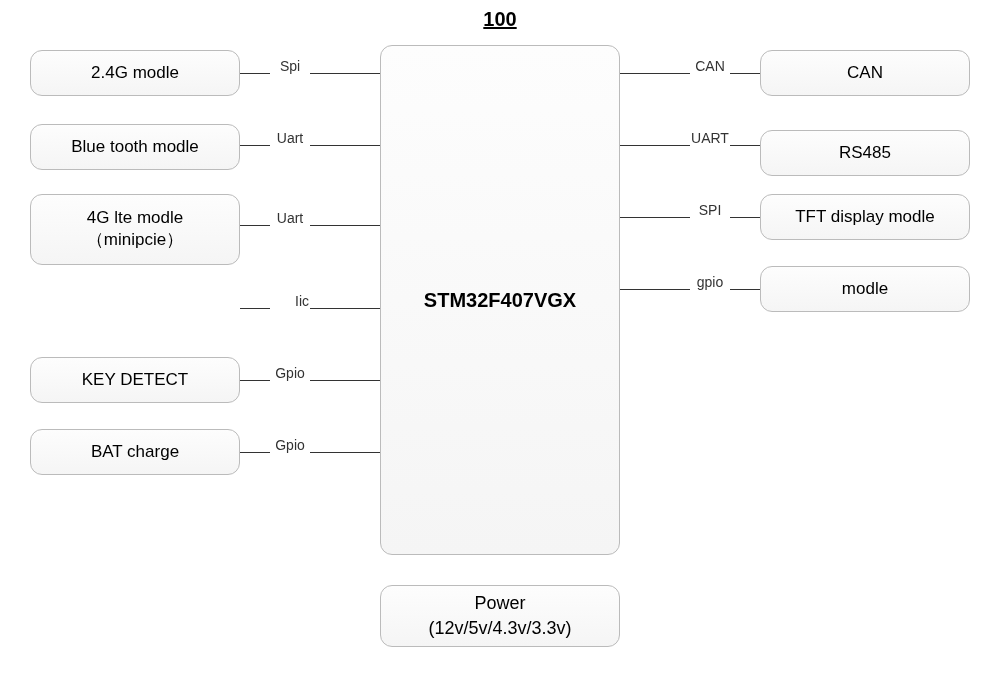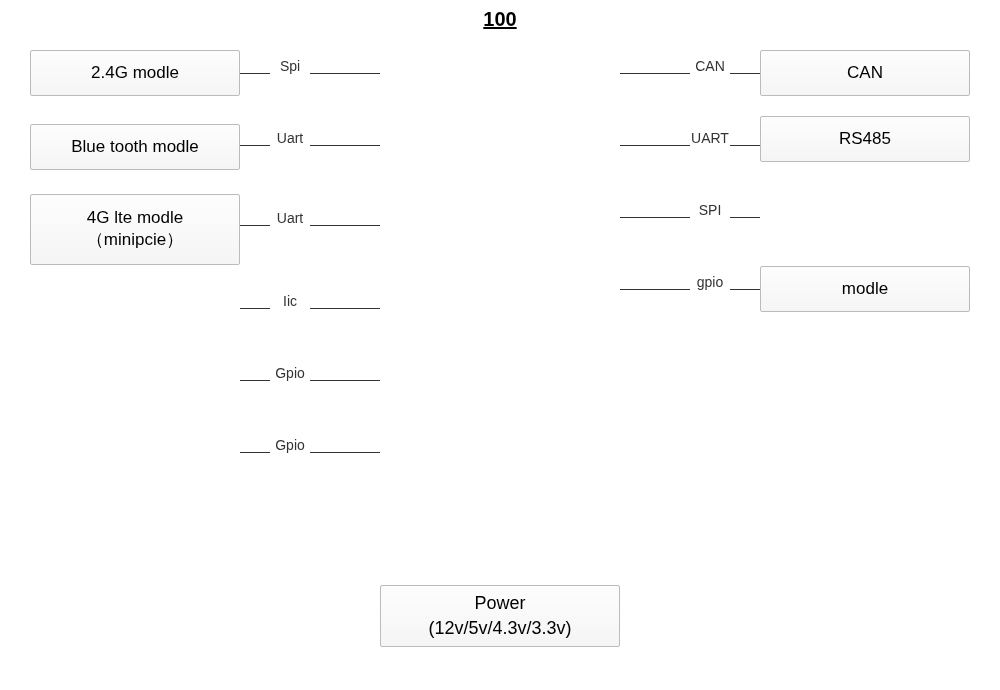--- a/index.html
+++ b/index.html
@@ -25,21 +25,21 @@
       left: 50%;
       transform: translateX(-50%);
       font-weight: bold;
       font-size: 20px;
       text-decoration: underline;
     }
     .block {
       position: absolute;
       background: linear-gradient(to bottom, #fdfdfd, #f5f5f5);
       border: 1px solid #bbb;
-      border-radius: 2px;
+      border-radius: 12px;
       display: flex;
       align-items: center;
       justify-content: center;
       text-align: center;
       font-size: 17px;
       padding: 21px;
     }
     .left-block {
       width: 210px;
       height: 46px;
@@ -78,20 +78,23 @@
       background: #333;
     }
   </style>
 </head>
 <body>
 
 <div class="diagram">
 
   <div class="title">100</div>
 
+  <div class="block mcu">
+    <span>STM32F407VGX</span>
+  </div>
 
   <div class="block left-block" style="top:50px">
     <span>2.4G modle</span>
   </div>
   <div class="hline" style="left:240px;top:73px;width:30px"></div>
   <div class="conn-label" style="left:270px;top:58px;width:40px">Spi</div>
   <div class="hline" style="left:310px;top:73px;width:70px"></div>
 
   <div class="block left-block" style="top:124px">
     <span>Blue tooth modle</span>
@@ -102,48 +105,57 @@
 
   <div class="block left-block" style="top:194px;height:71px">
     <span style="white-space:pre-line">4G lte modle
 （minipcie）</span>
   </div>
   <div class="hline" style="left:240px;top:225px;width:30px"></div>
   <div class="conn-label" style="left:270px;top:210px;width:40px">Uart</div>
   <div class="hline" style="left:310px;top:225px;width:70px"></div>
 
   <div class="hline" style="left:240px;top:308px;width:30px"></div>
-  <div class="conn-label" style="left:270px;top:293px;width:40px">Iic</div>
+  <div class="conn-label" style="left:282px;top:293px;width:40px">Iic</div>
   <div class="hline" style="left:310px;top:308px;width:70px"></div>
 
+  <div class="block left-block" style="top:357px">
+    <span>KEY DETECT</span>
+  </div>
   <div class="hline" style="left:240px;top:380px;width:30px"></div>
   <div class="conn-label" style="left:270px;top:365px;width:40px">Gpio</div>
   <div class="hline" style="left:310px;top:380px;width:70px"></div>
 
+  <div class="block left-block" style="top:429px">
+    <span>BAT charge</span>
+  </div>
   <div class="hline" style="left:240px;top:452px;width:30px"></div>
   <div class="conn-label" style="left:270px;top:437px;width:40px">Gpio</div>
   <div class="hline" style="left:310px;top:452px;width:70px"></div>
 
   <div class="hline" style="left:620px;top:73px;width:70px"></div>
   <div class="conn-label" style="left:690px;top:58px;width:40px">CAN</div>
   <div class="hline" style="left:730px;top:73px;width:30px"></div>
   <div class="block right-block" style="top:50px">
     <span>CAN</span>
   </div>
 
   <div class="hline" style="left:620px;top:145px;width:70px"></div>
   <div class="conn-label" style="left:690px;top:130px;width:40px">UART</div>
   <div class="hline" style="left:730px;top:145px;width:30px"></div>
-  <div class="block right-block" style="top:116px">
+  <div class="block right-block" style="top:130px">
     <span>RS485</span>
   </div>
 
   <div class="hline" style="left:620px;top:217px;width:70px"></div>
   <div class="conn-label" style="left:690px;top:202px;width:40px">SPI</div>
   <div class="hline" style="left:730px;top:217px;width:30px"></div>
+  <div class="block right-block" style="top:194px">
+    <span>TFT display modle</span>
+  </div>
 
   <div class="hline" style="left:620px;top:289px;width:70px"></div>
   <div class="conn-label" style="left:690px;top:274px;width:40px">gpio</div>
   <div class="hline" style="left:730px;top:289px;width:30px"></div>
   <div class="block right-block" style="top:266px">
     <span>modle</span>
   </div>
 
   <div class="block power-block">
     <span style="white-space:pre-line">Power

